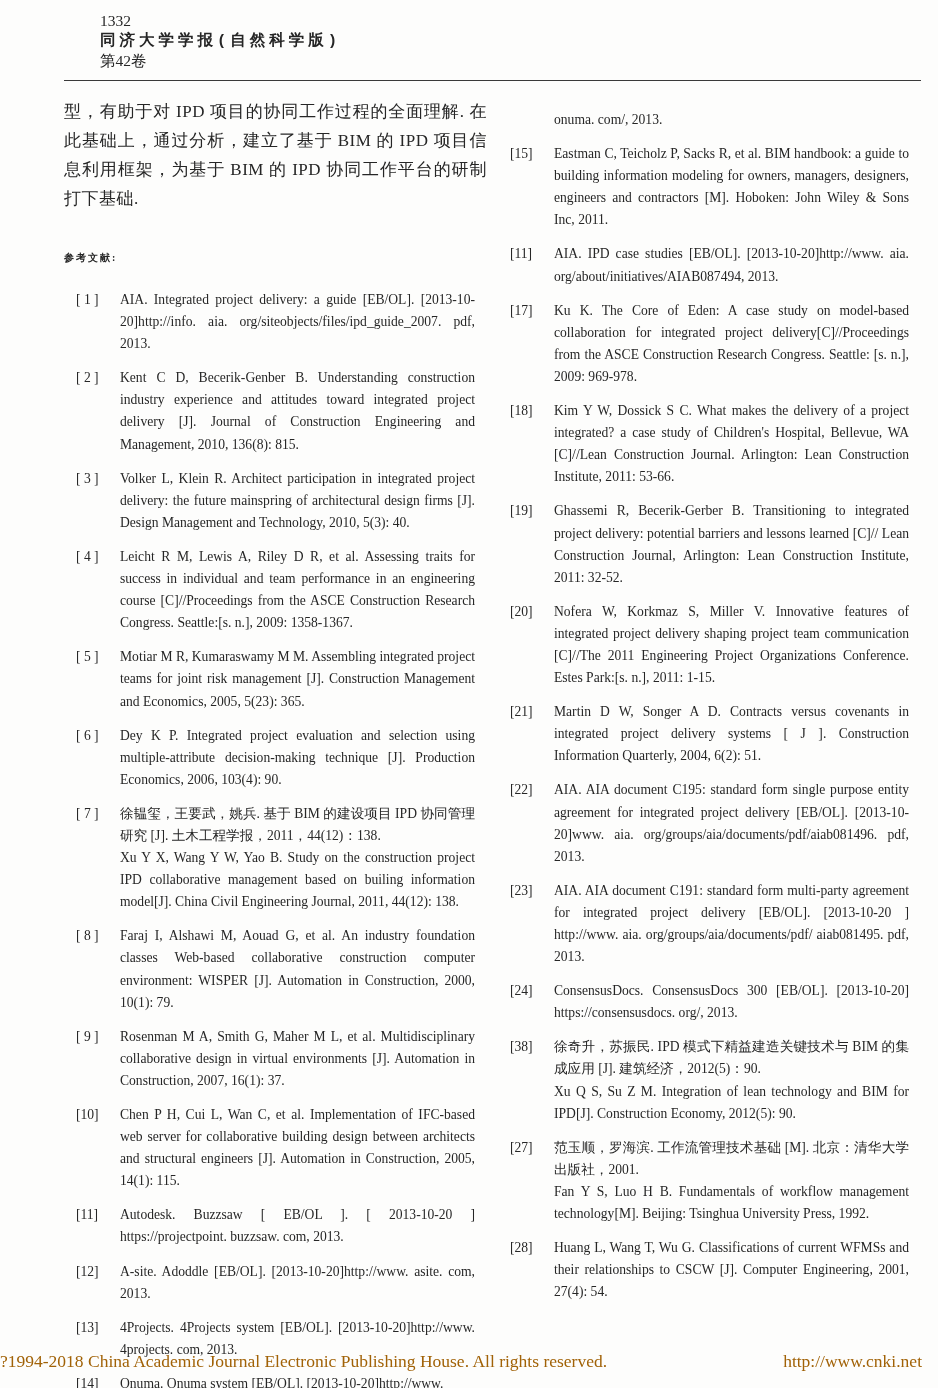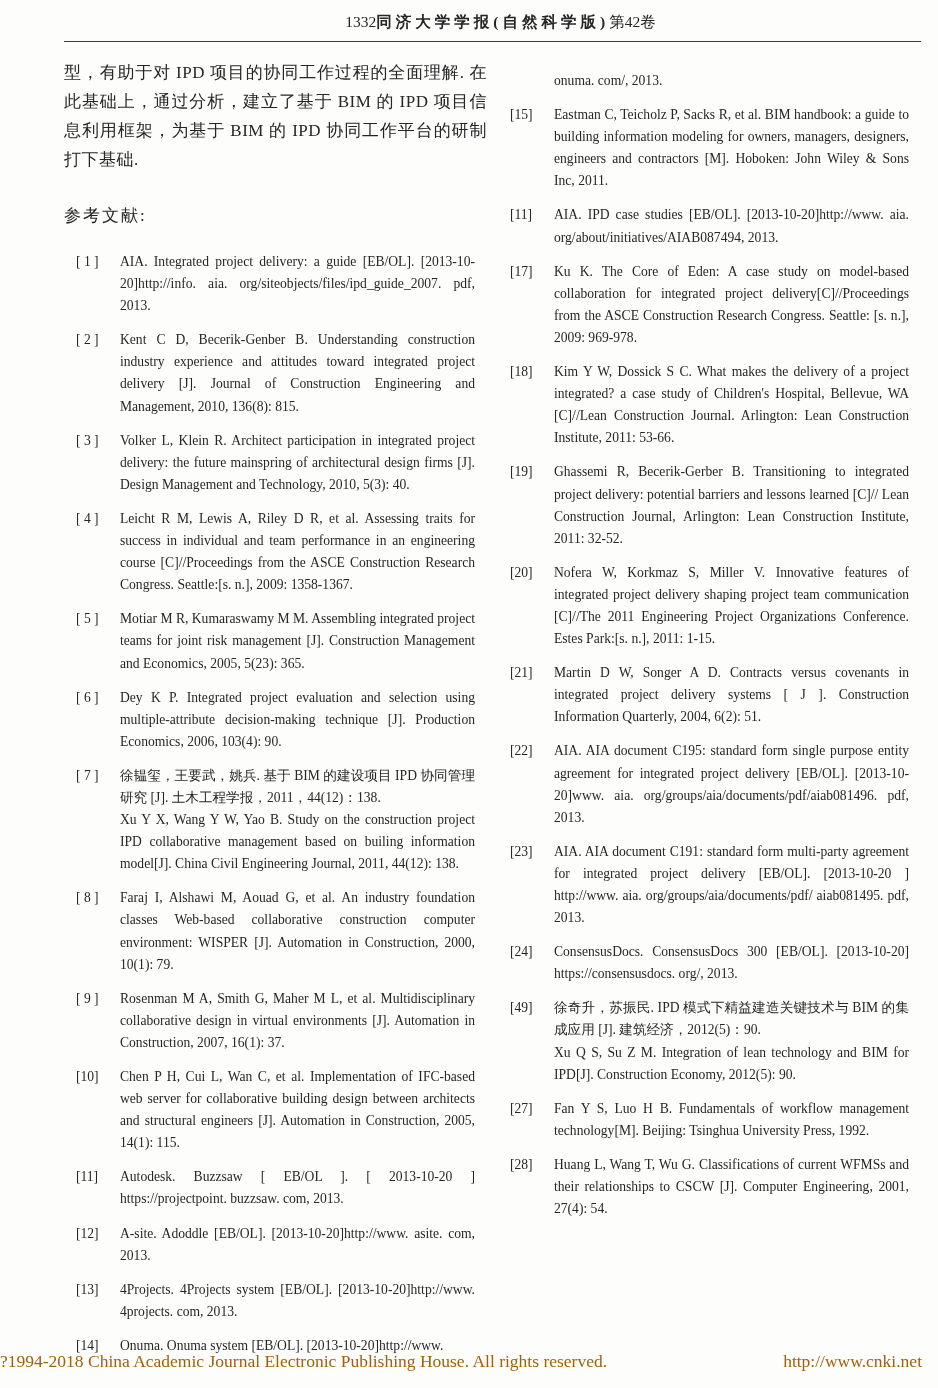--- a/index.html
+++ b/index.html
@@ -8,47 +8,48 @@
     background: #fdfdfc;
     color: #262626;
     font-family: "Liberation Serif", "DejaVu Serif", serif;
     position: relative;
   }
   .page { padding: 8px 17px 0 64px; }
 
   
   .header {
     display: flex;
-    justify-content: center;
+    justify-content: space-between;
     align-items: baseline;
     padding: 4px 20px 0 36px;
     font-size: 15.5px;
-  }
-  .header .journal-title { letter-spacing: 4px; font-weight: bold; }
+    flex-direction: column;
+  }
+  .header .journal-title { letter-spacing: 4px; font-weight: bold; font-family: Liberation Mono, monospace; }
   .header-rule {
     border: none;
     border-top: 1.6px solid #3a3a3a;
     margin: 8px 0 0 0;
   }
 
   
   .content { display: flex; gap: 11px; padding-top: 16px; }
   .col { width: 423px; }
 
   .intro {
     font-size: 17px;
     line-height: 29px;
     text-align: justify;
     letter-spacing: 0.5px;
   }
   .refs-heading {
-    font-weight: normal;
-    font-size: 17px;
+    font-weight: bold;
+    font-size: 10px;
     letter-spacing: 2px;
-    margin: 30px 0 24px 0;
+    margin: 38px 0 24px 0;
   }
 
   .ref { position: relative; padding-left: 44px; text-align: justify; margin: 12px; }
   .ref p { font-size: 13.6px; line-height: 22.1px; margin: 0; }
   .ref-label {
     position: absolute;
     left: 0; top: 0;
     font-size: 13.6px;
     line-height: 22.1px;
     white-space: pre;
@@ -257,30 +258,31 @@
 
   <div class="ref">
     <span class="ref-label">[24]</span>
     <div class="ref-paras">
               <p>ConsensusDocs. ConsensusDocs 300 [EB/OL]. [2013-10-20] https://consensusdocs. org/, 2013.</p>
             </div>
   </div>
 
 
   <div class="ref">
-    <span class="ref-label">[49]</span>
+    <span class="ref-label">[38]</span>
     <div class="ref-paras">
               <p>徐奇升，苏振民. IPD 模式下精益建造关键技术与 BIM 的集成应用 [J]. 建筑经济，2012(5)：90.</p>
               <p>Xu Q S, Su Z M. Integration of lean technology and BIM for IPD[J]. Construction Economy, 2012(5): 90.</p>
             </div>
   </div>
 
   <div class="ref">
     <span class="ref-label">[27]</span>
     <div class="ref-paras">
+              <p>范玉顺，罗海滨. 工作流管理技术基础 [M]. 北京：清华大学出版社，2001.</p>
               <p>Fan Y S, Luo H B. Fundamentals of workflow management technology[M]. Beijing: Tsinghua University Press, 1992.</p>
             </div>
   </div>
 
   <div class="ref">
     <span class="ref-label">[28]</span>
     <div class="ref-paras">
               <p>Huang L, Wang T, Wu G. Classifications of current WFMSs and their relationships to CSCW [J]. Computer Engineering, 2001, 27(4): 54.</p>
             </div>
   </div>

